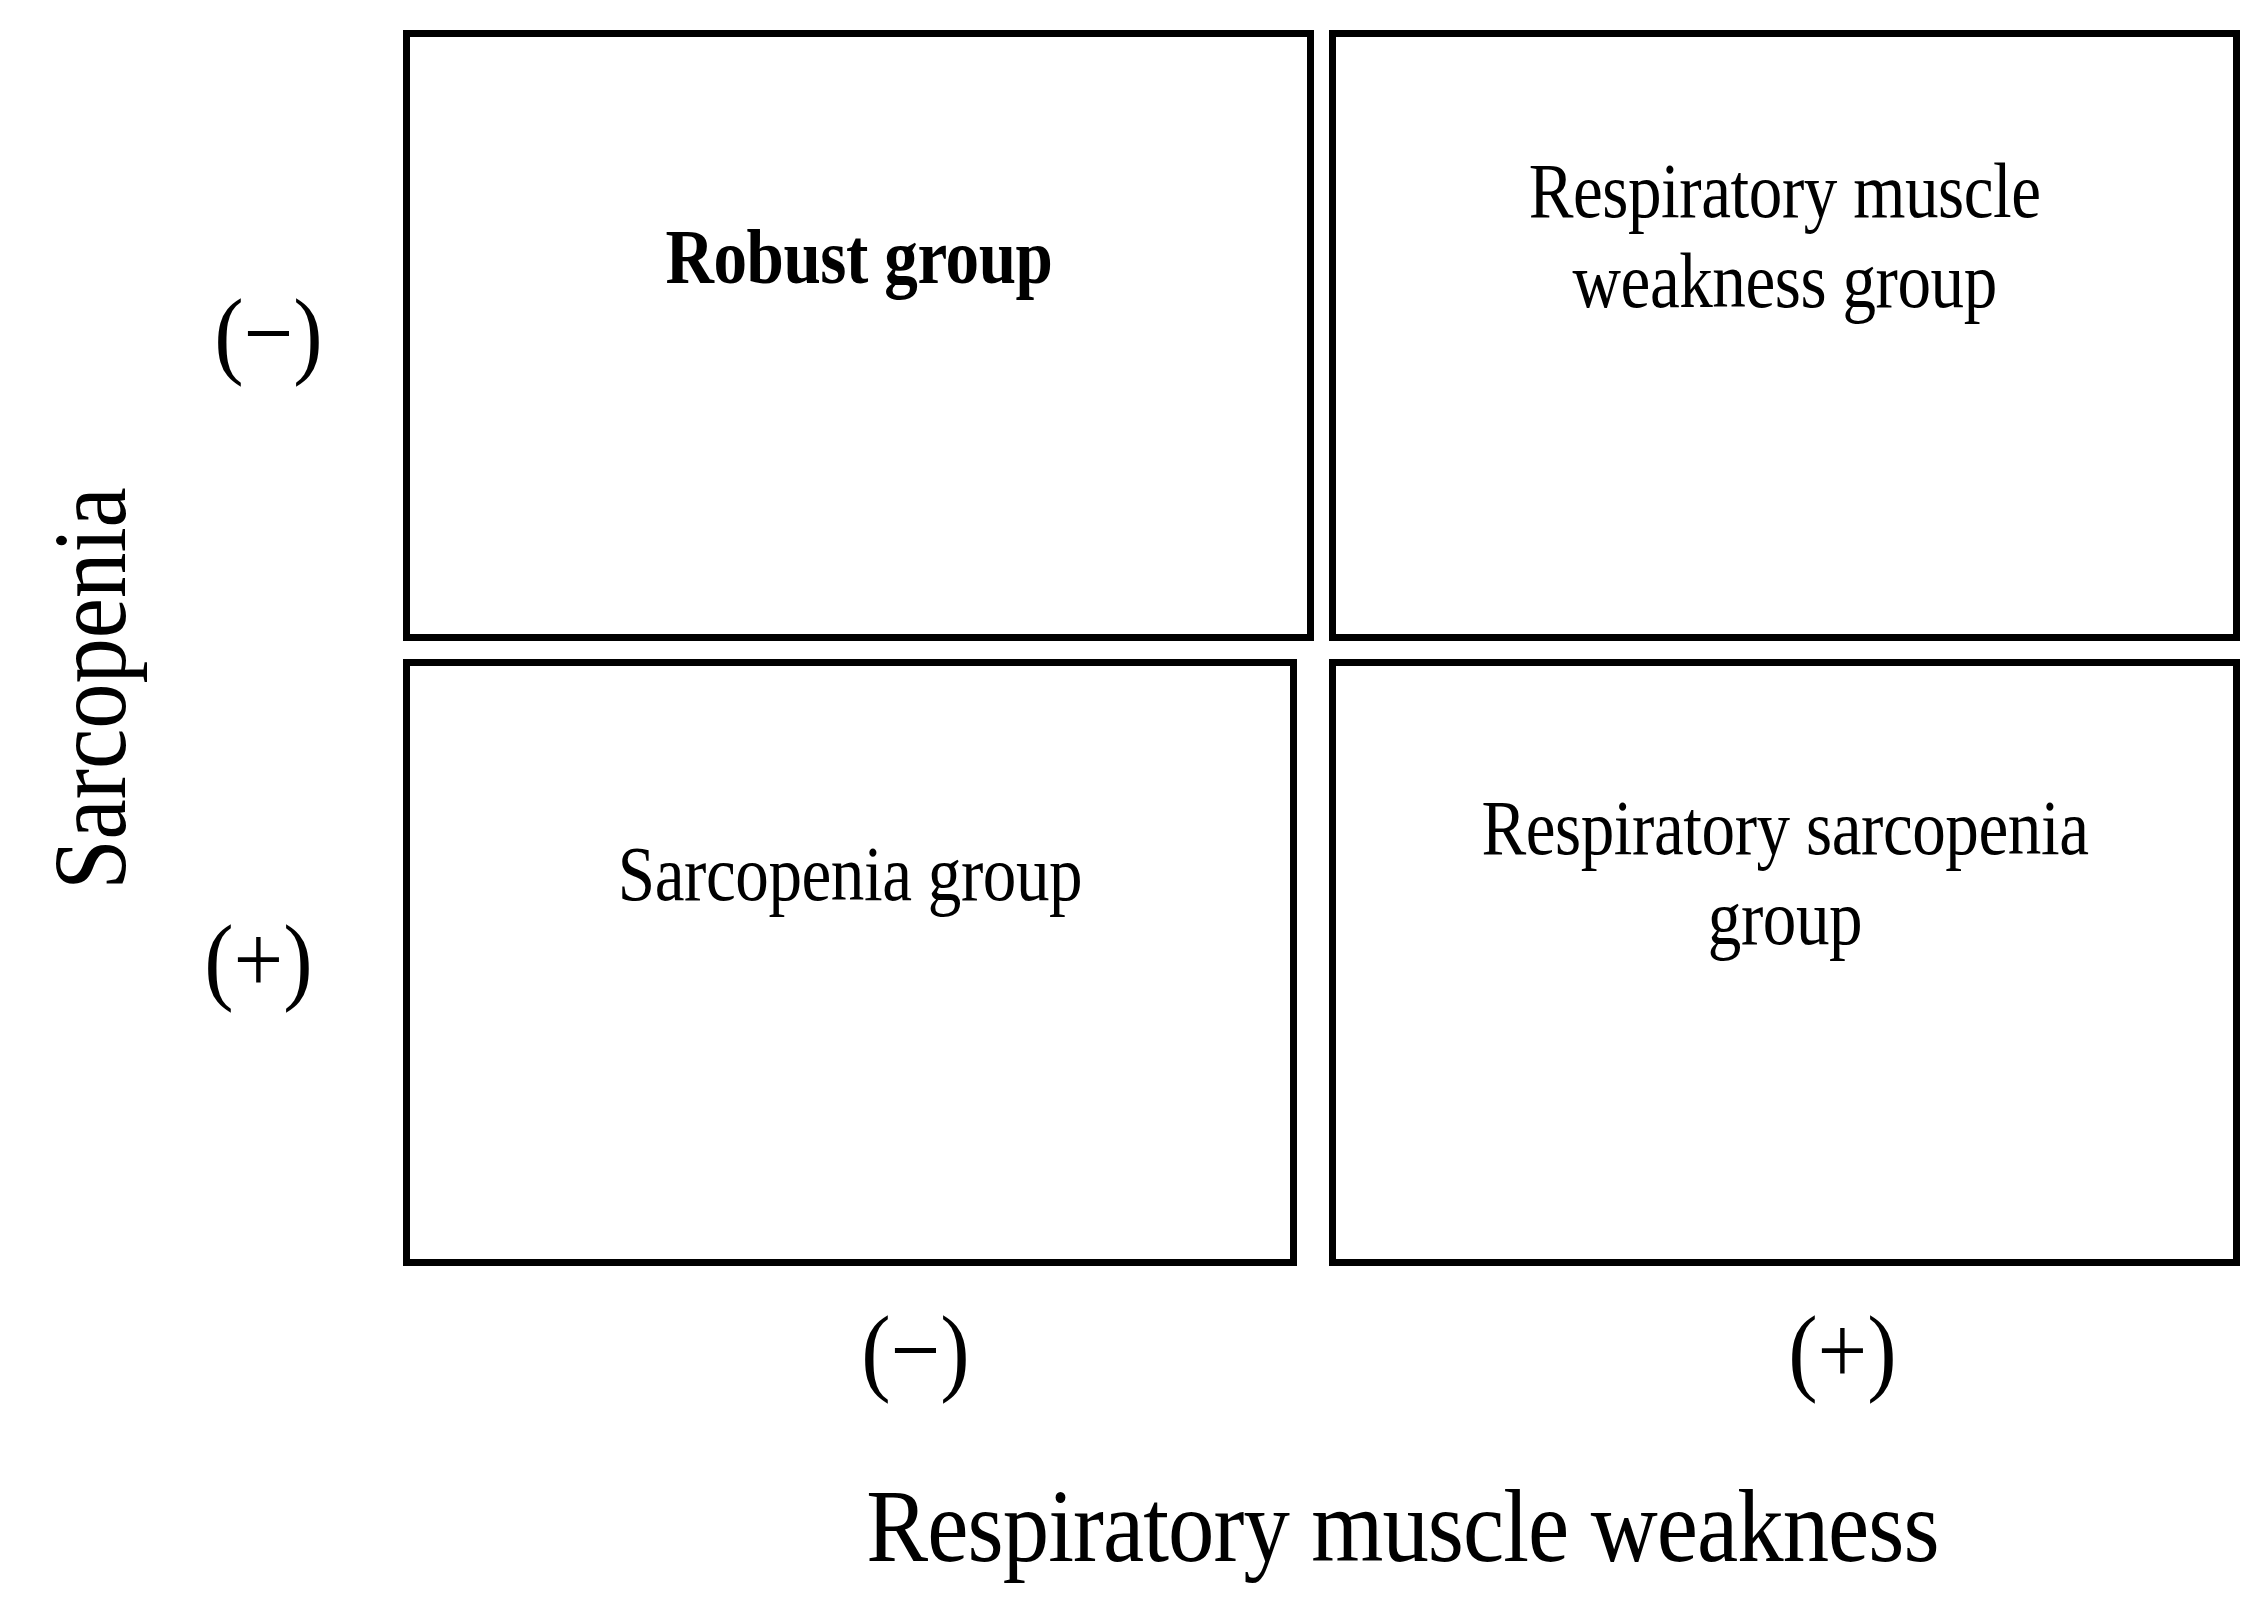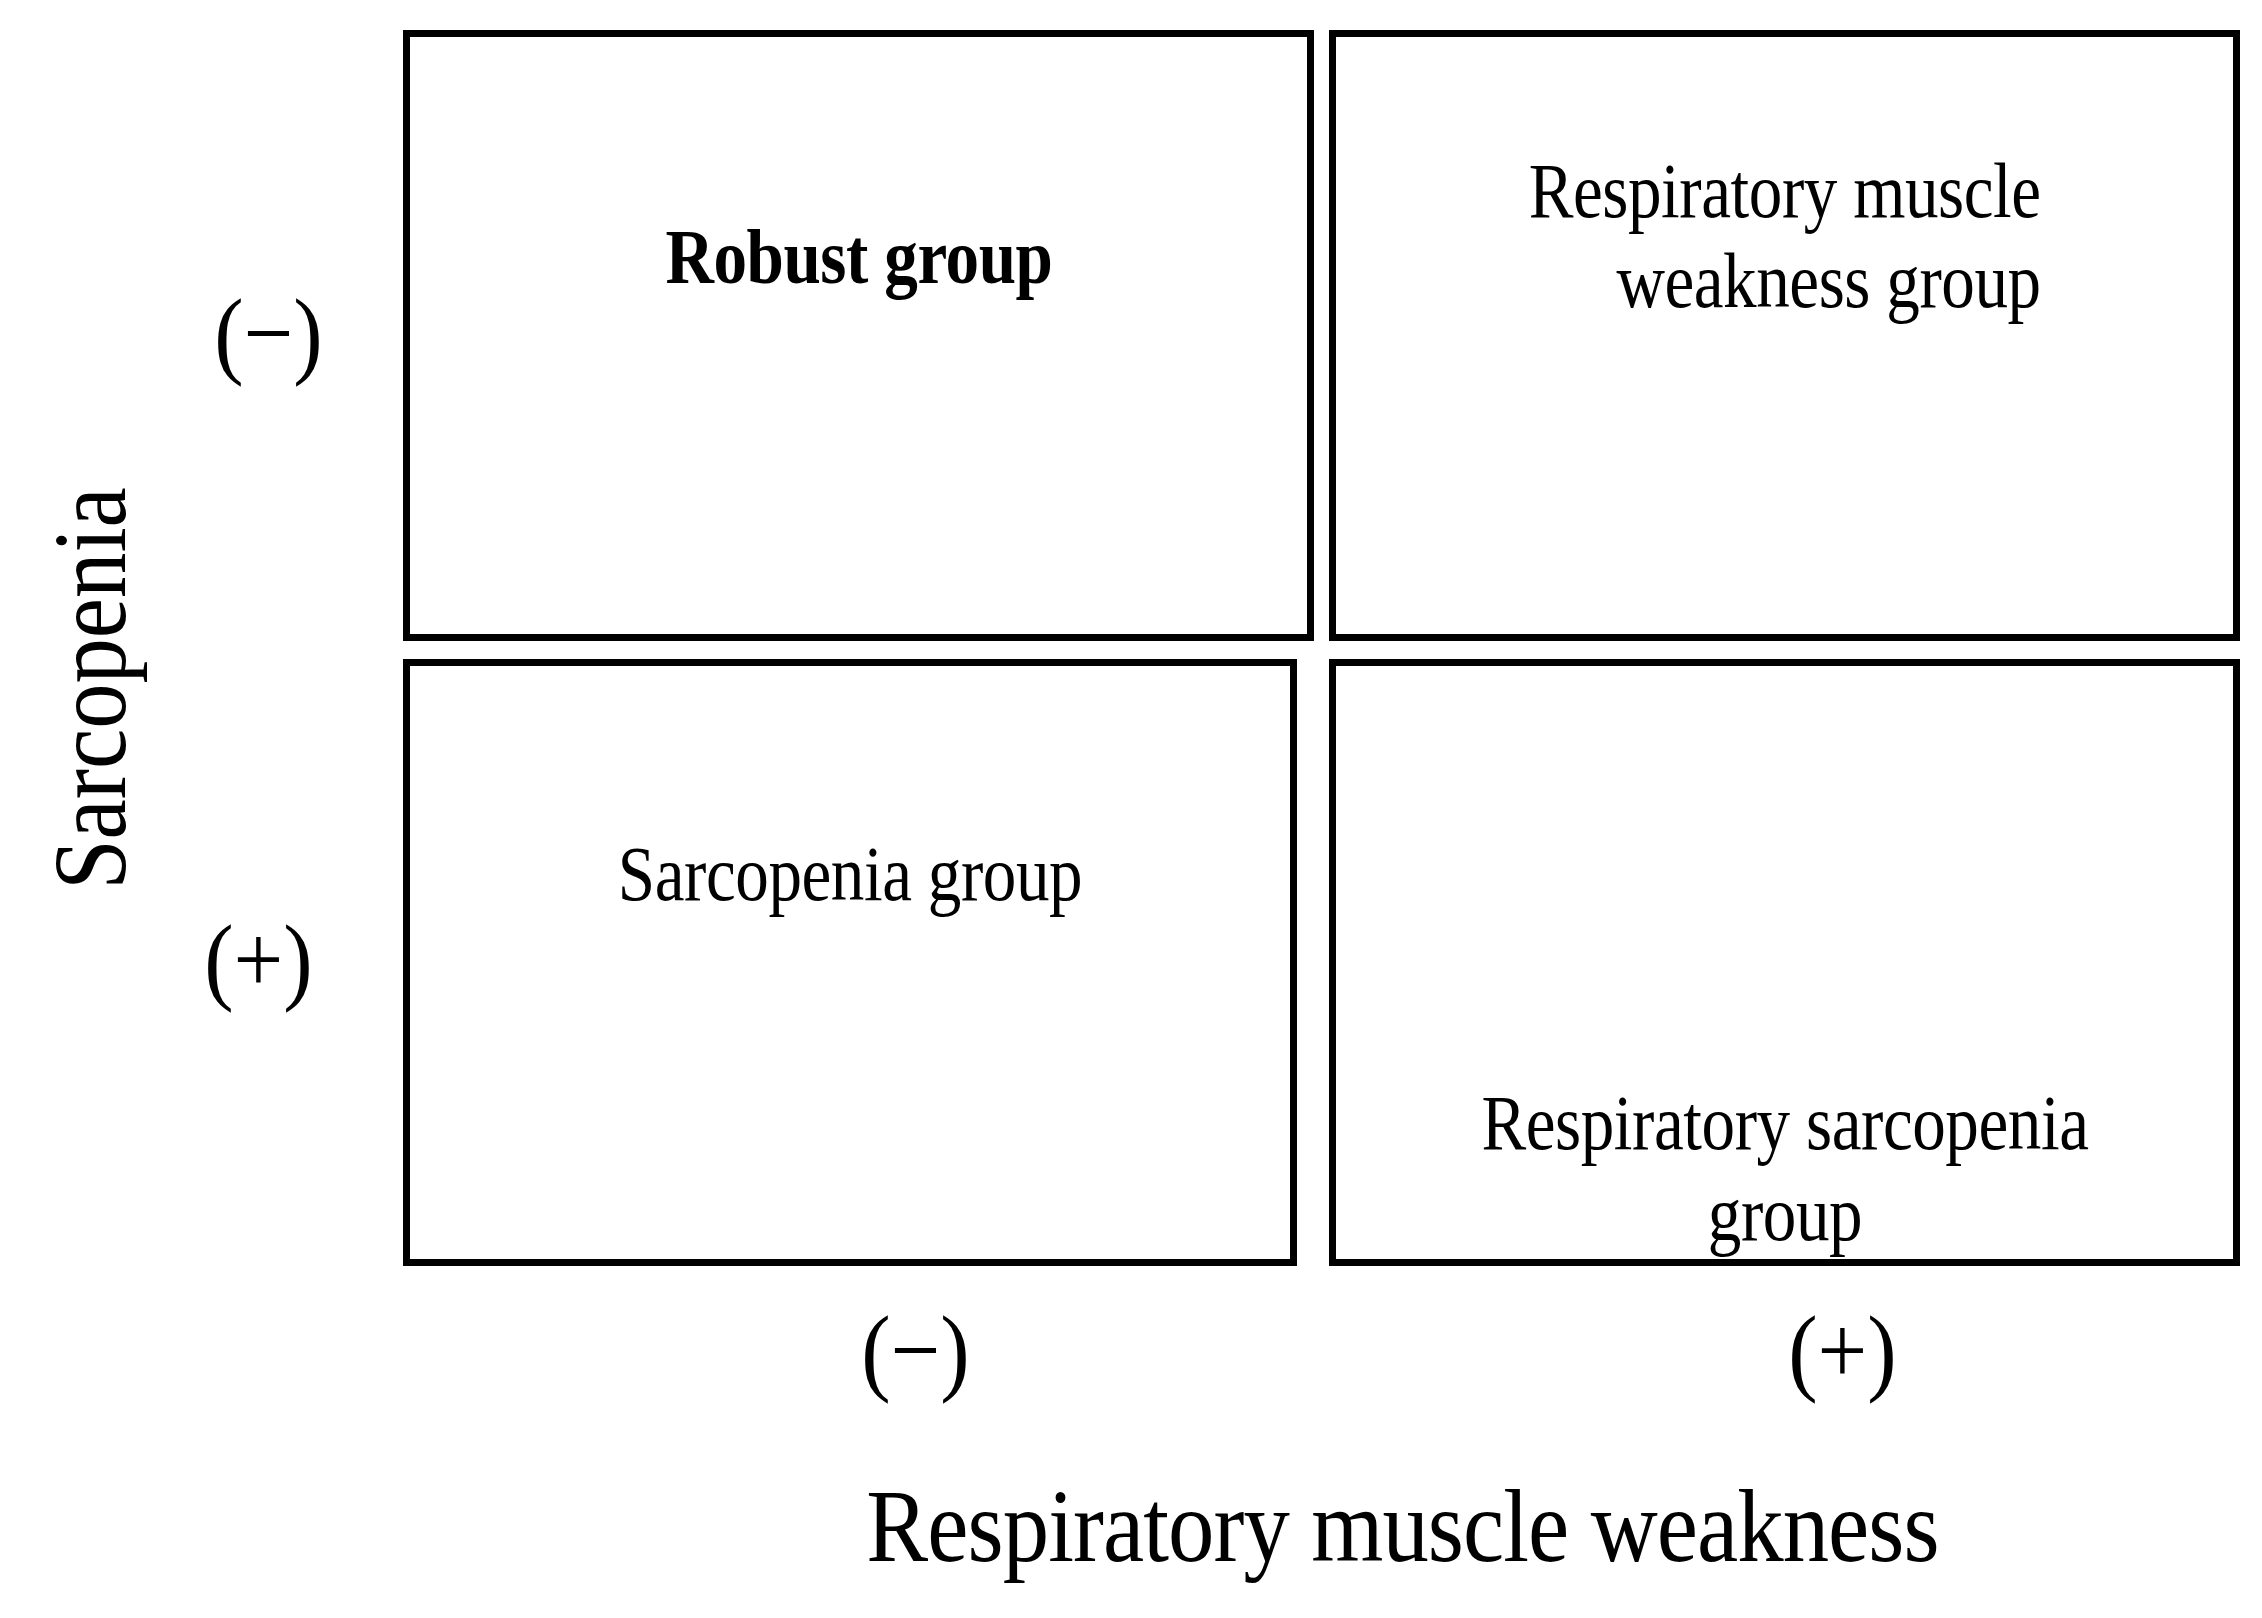--- a/index.html
+++ b/index.html
@@ -34,23 +34,23 @@
     font-size: 78px;
     line-height: 1.16;
     letter-spacing: -0.5px;
     transform: scaleX(0.86);
     transform-origin: center top;
     white-space: pre-line;
     padding: 0 14px;
   }
 
   #box-tl { left: 403px;  top: 30px;   width: 911px; height: 611px; font-weight: bold; }
-  #box-tr { left: 1329px; top: 30px;   width: 911px; height: 611px; text-align: right; }
+  #box-tr { left: 1329px; top: 30px;   width: 911px; height: 611px; }
   #box-bl { left: 403px;  top: 659px;  width: 894px; height: 607px; }
-  #box-br { left: 1329px; top: 659px;  width: 911px; height: 607px; align-items: flex-end; }
+  #box-br { left: 1329px; top: 659px;  width: 911px; height: 607px; }
 
   #box-tl .quad-label { padding-top: 175px; }
   #box-tr .quad-label { padding-top: 109px; }
   #box-bl .quad-label { padding-top: 163px; }
   #box-br .quad-label { padding-top: 117px; }
 
   
   #y-axis-title {
     position: absolute;
     left: -328px;

